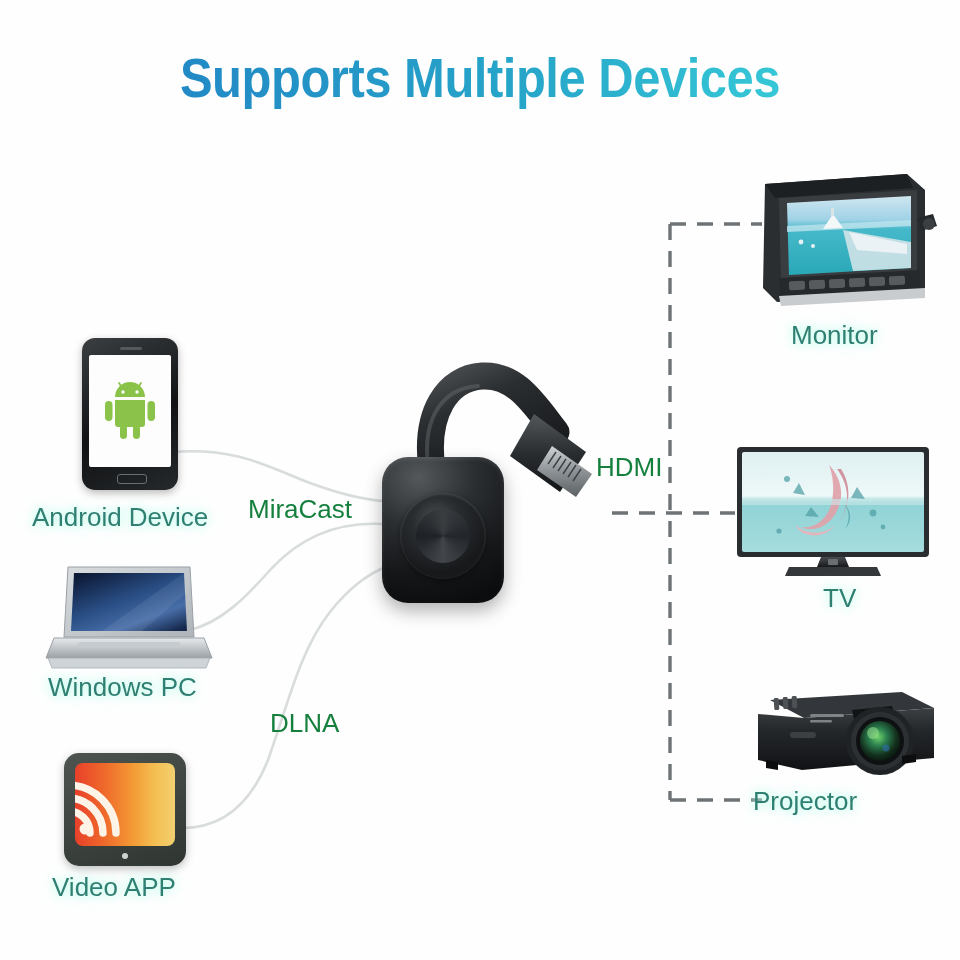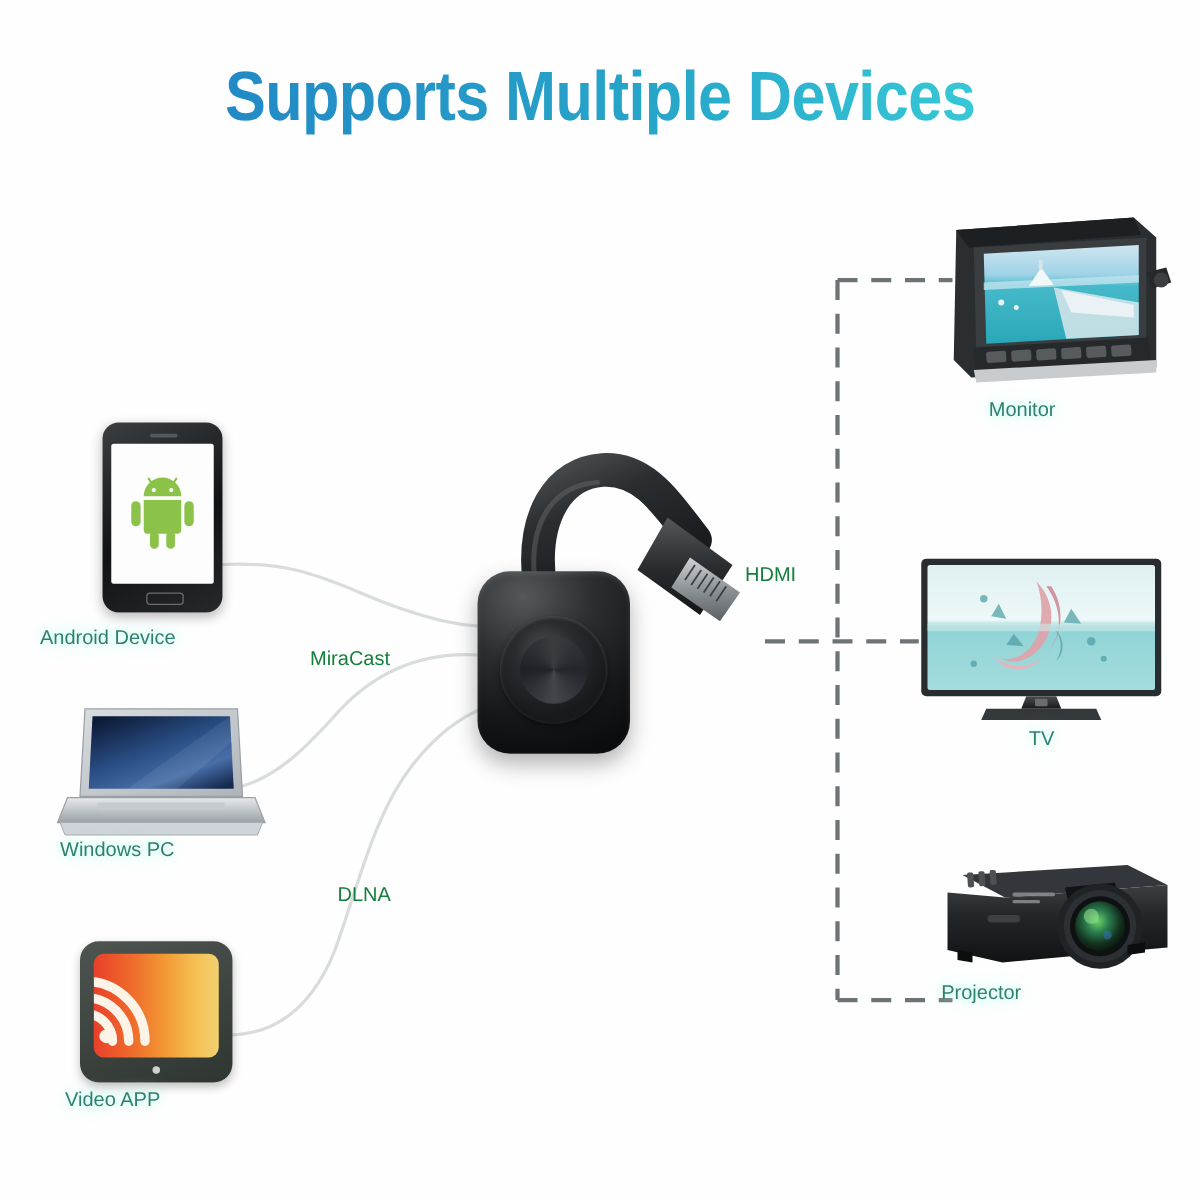--- a/index.html
+++ b/index.html
@@ -17,21 +17,21 @@
     font-size:49px;font-weight:bold;letter-spacing:-0.5px;
     font-family:"Liberation Sans", sans-serif;
     transform:scaleY(1.14);transform-origin:center top;
     background:linear-gradient(90deg,#1f7ec6 0%,#2390c6 28%,#27a6c9 55%,#35c6d6 80%,#5fd8e0 100%);
     -webkit-background-clip:text;background-clip:text;color:transparent;
     -webkit-text-fill-color:transparent;
     text-shadow:none;
   }
 
   
-  .lbl{position:absolute;white-space:nowrap;font-size:16px;}
+  .lbl{position:absolute;white-space:nowrap;font-size:26px;}
   .lbl-teal{color:#2f7f72;text-shadow:0 0 8px rgba(180,255,232,.95),0 0 16px rgba(200,255,240,.8);}
   .lbl-gray{color:#15803d;}
 
   
   svg.layer{position:absolute;left:0;top:0;width:960px;height:960px;pointer-events:none;}
 
   
   .phone{position:absolute;left:82px;top:338px;width:96px;height:152px;
     background:linear-gradient(155deg,#3b3f42,#101214 55%,#26292b);
     border-radius:13px;box-shadow:0 3px 9px rgba(0,0,0,.28);}
@@ -163,21 +163,21 @@
           <path d="M28 70 A 35 35 0 0 0 -7 35"></path>
           <path d="M41 70 A 48 48 0 0 0 -7 22"></path>
         </g>
         <circle cx="10" cy="66" r="5.5" fill="#fdf3e6"></circle>
       </svg>
     </div>
     <div class="vapp-dot"></div>
   </div>
   <div class="lbl lbl-teal" style="left:52px;top:872px;">Video APP</div>
 
-  <div class="lbl lbl-gray" style="left:248px;top:519px;">MiraCast</div>
+  <div class="lbl lbl-gray" style="left:248px;top:494px;">MiraCast</div>
   <div class="lbl lbl-gray" style="left:270px;top:708px;">DLNA</div>
 
   <svg class="layer" viewBox="0 0 960 960">
     <defs>
       <linearGradient id="cabg" x1="0" y1="0" x2="0.6" y2="1">
         <stop offset="0" stop-color="#4a4d50"></stop>
         <stop offset="0.35" stop-color="#2b2e31"></stop>
         <stop offset="1" stop-color="#17191b"></stop>
       </linearGradient>
       <linearGradient id="plugg" x1="0" y1="0" x2="0" y2="1">

